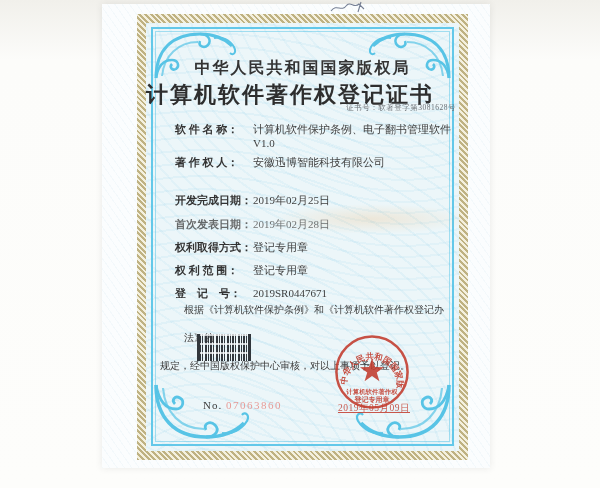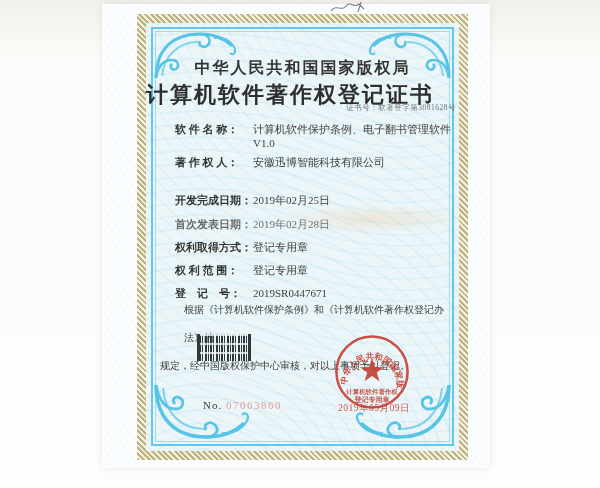--- a/index.html
+++ b/index.html
@@ -50,21 +50,21 @@
   .statement .l1{padding-left:24px;}
   .barcode{
     position:absolute;left:95px;top:330px;width:54px;height:27px;
     background:
       repeating-linear-gradient(0deg, transparent 0 7px, rgba(250,252,253,.75) 7px 9px),
       repeating-linear-gradient(90deg,#32373c 0 1px,transparent 1px 2px,#32373c 2px 4px,transparent 4px 5px,#32373c 5px 6px,transparent 6px 8px,#32373c 8px 10px,transparent 10px 11px);
   }
   .barcode::before,.barcode::after{content:"";position:absolute;top:0;bottom:0;width:3px;background:#32373c;}
   .barcode::before{left:0;} .barcode::after{right:0;}
   .seal{position:absolute;left:231px;top:329px;width:78px;height:78px;opacity:.88;}
-  .seal-date{position:absolute;left:218px;top:398px;width:108px;text-align:center;font-size:9.5px;color:#c23b2d;letter-spacing:.5px;opacity:.85;}
+  .seal-date{position:absolute;left:218px;top:398px;width:108px;text-align:center;font-size:9.5px;color:#c23b2d;letter-spacing:.5px;opacity:.85;text-decoration:underline;}
   .serial{position:absolute;left:101px;top:395px;font-size:11px;color:#3b3b3b;letter-spacing:1px;}
   .serial .num{color:#e79b97;letter-spacing:1.5px;}
   .watermark-url{
     position:absolute;left:140px;top:238px;width:260px;text-align:center;
     font-size:24px;letter-spacing:5px;color:rgba(160,176,190,.32);
     font-family:"Liberation Sans","DejaVu Sans",sans-serif;
   }
   .watermark-glow{
     position:absolute;left:170px;top:200px;width:200px;height:30px;border-radius:50%;
     background:radial-gradient(closest-side, rgba(238,160,70,.18), rgba(238,160,70,0));

